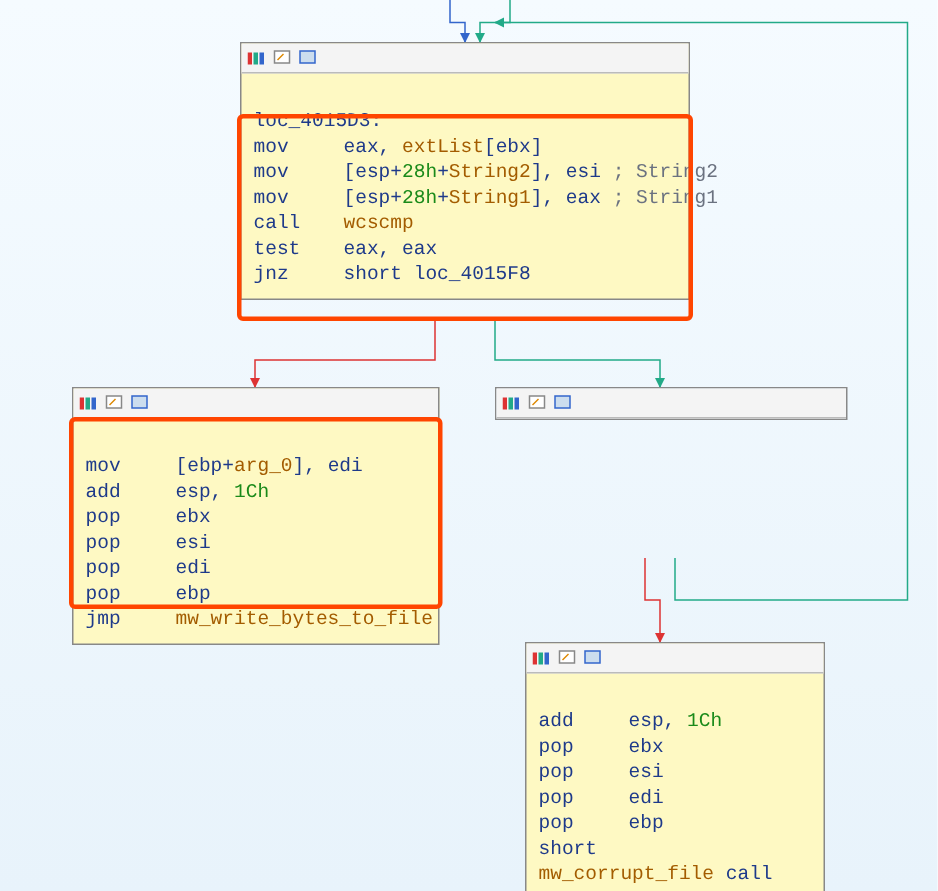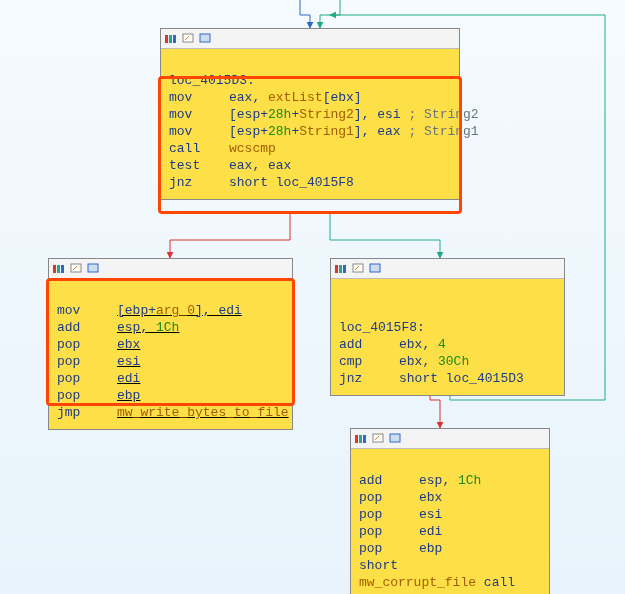--- a/index.html
+++ b/index.html
@@ -14,21 +14,21 @@
     overflow: hidden;
   }
   svg.edges {
     position: absolute;
     top: 0; left: 0;
     width: 625px; height: 594px;
     pointer-events: none;
   }
   .node {
     position: absolute;
-    background: #fde047;
+    background: #fef9c3;
     border: 1px solid #888;
   }
   .titlebar {
     height: 20px;
     background: #f4f4f4;
     border-bottom: 1px solid #bbb;
     display: flex;
     align-items: center;
     padding: 0 4px;
     gap: 3px;
@@ -109,21 +109,21 @@
   <div class="code">
 <span class="mn">loc_4015D3:</span>
 <span class="op">mov</span><span>eax, </span><span class="ident">extList</span><span>[ebx]</span>
 <span class="op">mov</span><span>[esp+</span><span class="num">28h</span><span>+</span><span class="ident">String2</span><span>], esi </span><span class="comment">; String2</span>
 <span class="op">mov</span><span>[esp+</span><span class="num">28h</span><span>+</span><span class="ident">String1</span><span>], eax </span><span class="comment">; String1</span>
 <span class="op">call</span><span class="ident">wcscmp</span>
 <span class="op">test</span><span>eax, eax</span>
 <span class="op">jnz</span><span>short loc_4015F8</span></div>
 </div>
 
-<div class="node" style="left:48px; top:258px; width:245px;text-decoration:underline;">
+<div class="node" style="left:48px; top:258px; width:245px;">
   <div class="titlebar">
     <span class="tb-icon">
         <svg width="14" height="12">
           <rect x="0" y="2" width="3" height="8" fill="#d33"></rect>
           <rect x="4" y="2" width="3" height="8" fill="#2a8"></rect>
           <rect x="8" y="2" width="3" height="8" fill="#36c"></rect>
         </svg>
       </span>
     <span class="tb-icon">
         <svg width="14" height="12">
@@ -161,26 +161,20 @@
           <rect x="1" y="1" width="10" height="8" fill="#fff" stroke="#888"></rect>
           <path d="M3,7 L7,3" stroke="#d80"></path>
         </svg>
       </span>
     <span class="tb-icon">
         <svg width="14" height="12">
           <rect x="1" y="1" width="10" height="8" fill="#cde" stroke="#36c"></rect>
         </svg>
       </span>
   </div>
-  <div class="code">
-<span>&nbsp;</span>
-<span class="mn">loc_4015F8:</span>
-<span class="op">add</span><span>ebx, </span><span class="num">4</span>
-<span class="op">cmp</span><span>ebx, </span><span class="num">30Ch</span>
-<span class="op">jnz</span><span>short loc_4015D3</span></div>
 </div>
 
 <div class="node" style="left:350px; top:428px; width:200px;">
   <div class="titlebar">
     <span class="tb-icon">
         <svg width="14" height="12">
           <rect x="0" y="2" width="3" height="8" fill="#d33"></rect>
           <rect x="4" y="2" width="3" height="8" fill="#2a8"></rect>
           <rect x="8" y="2" width="3" height="8" fill="#36c"></rect>
         </svg>

